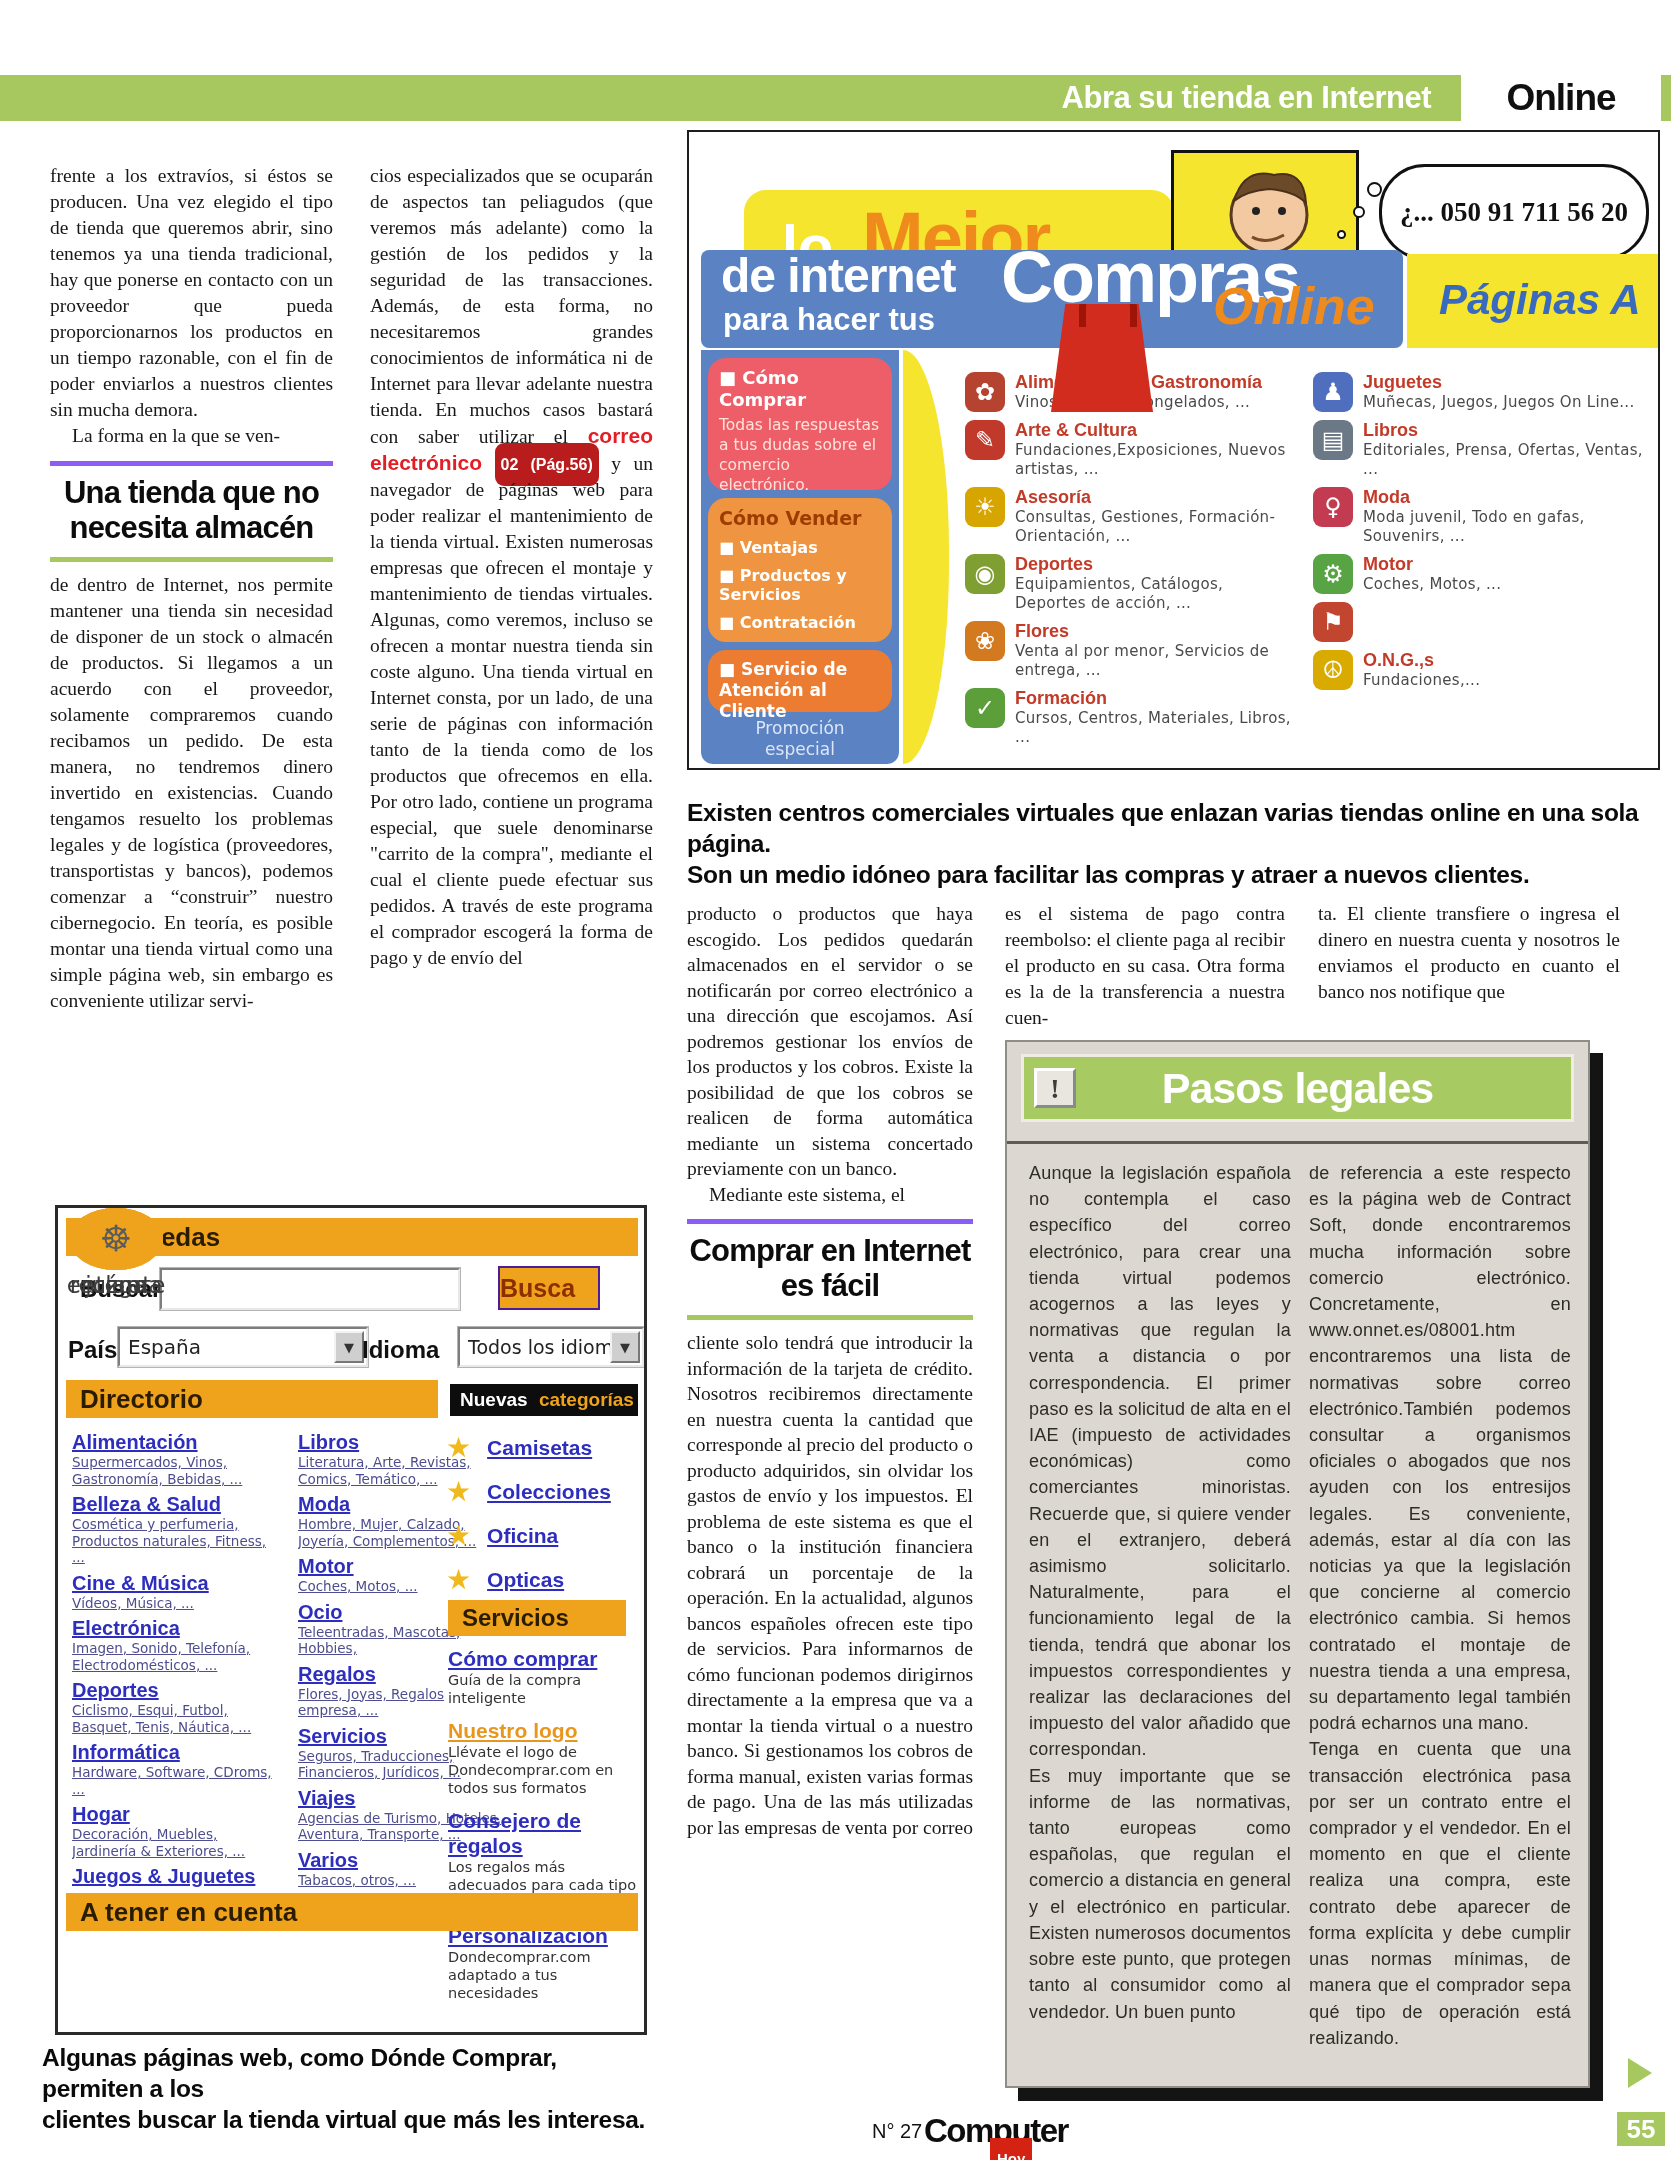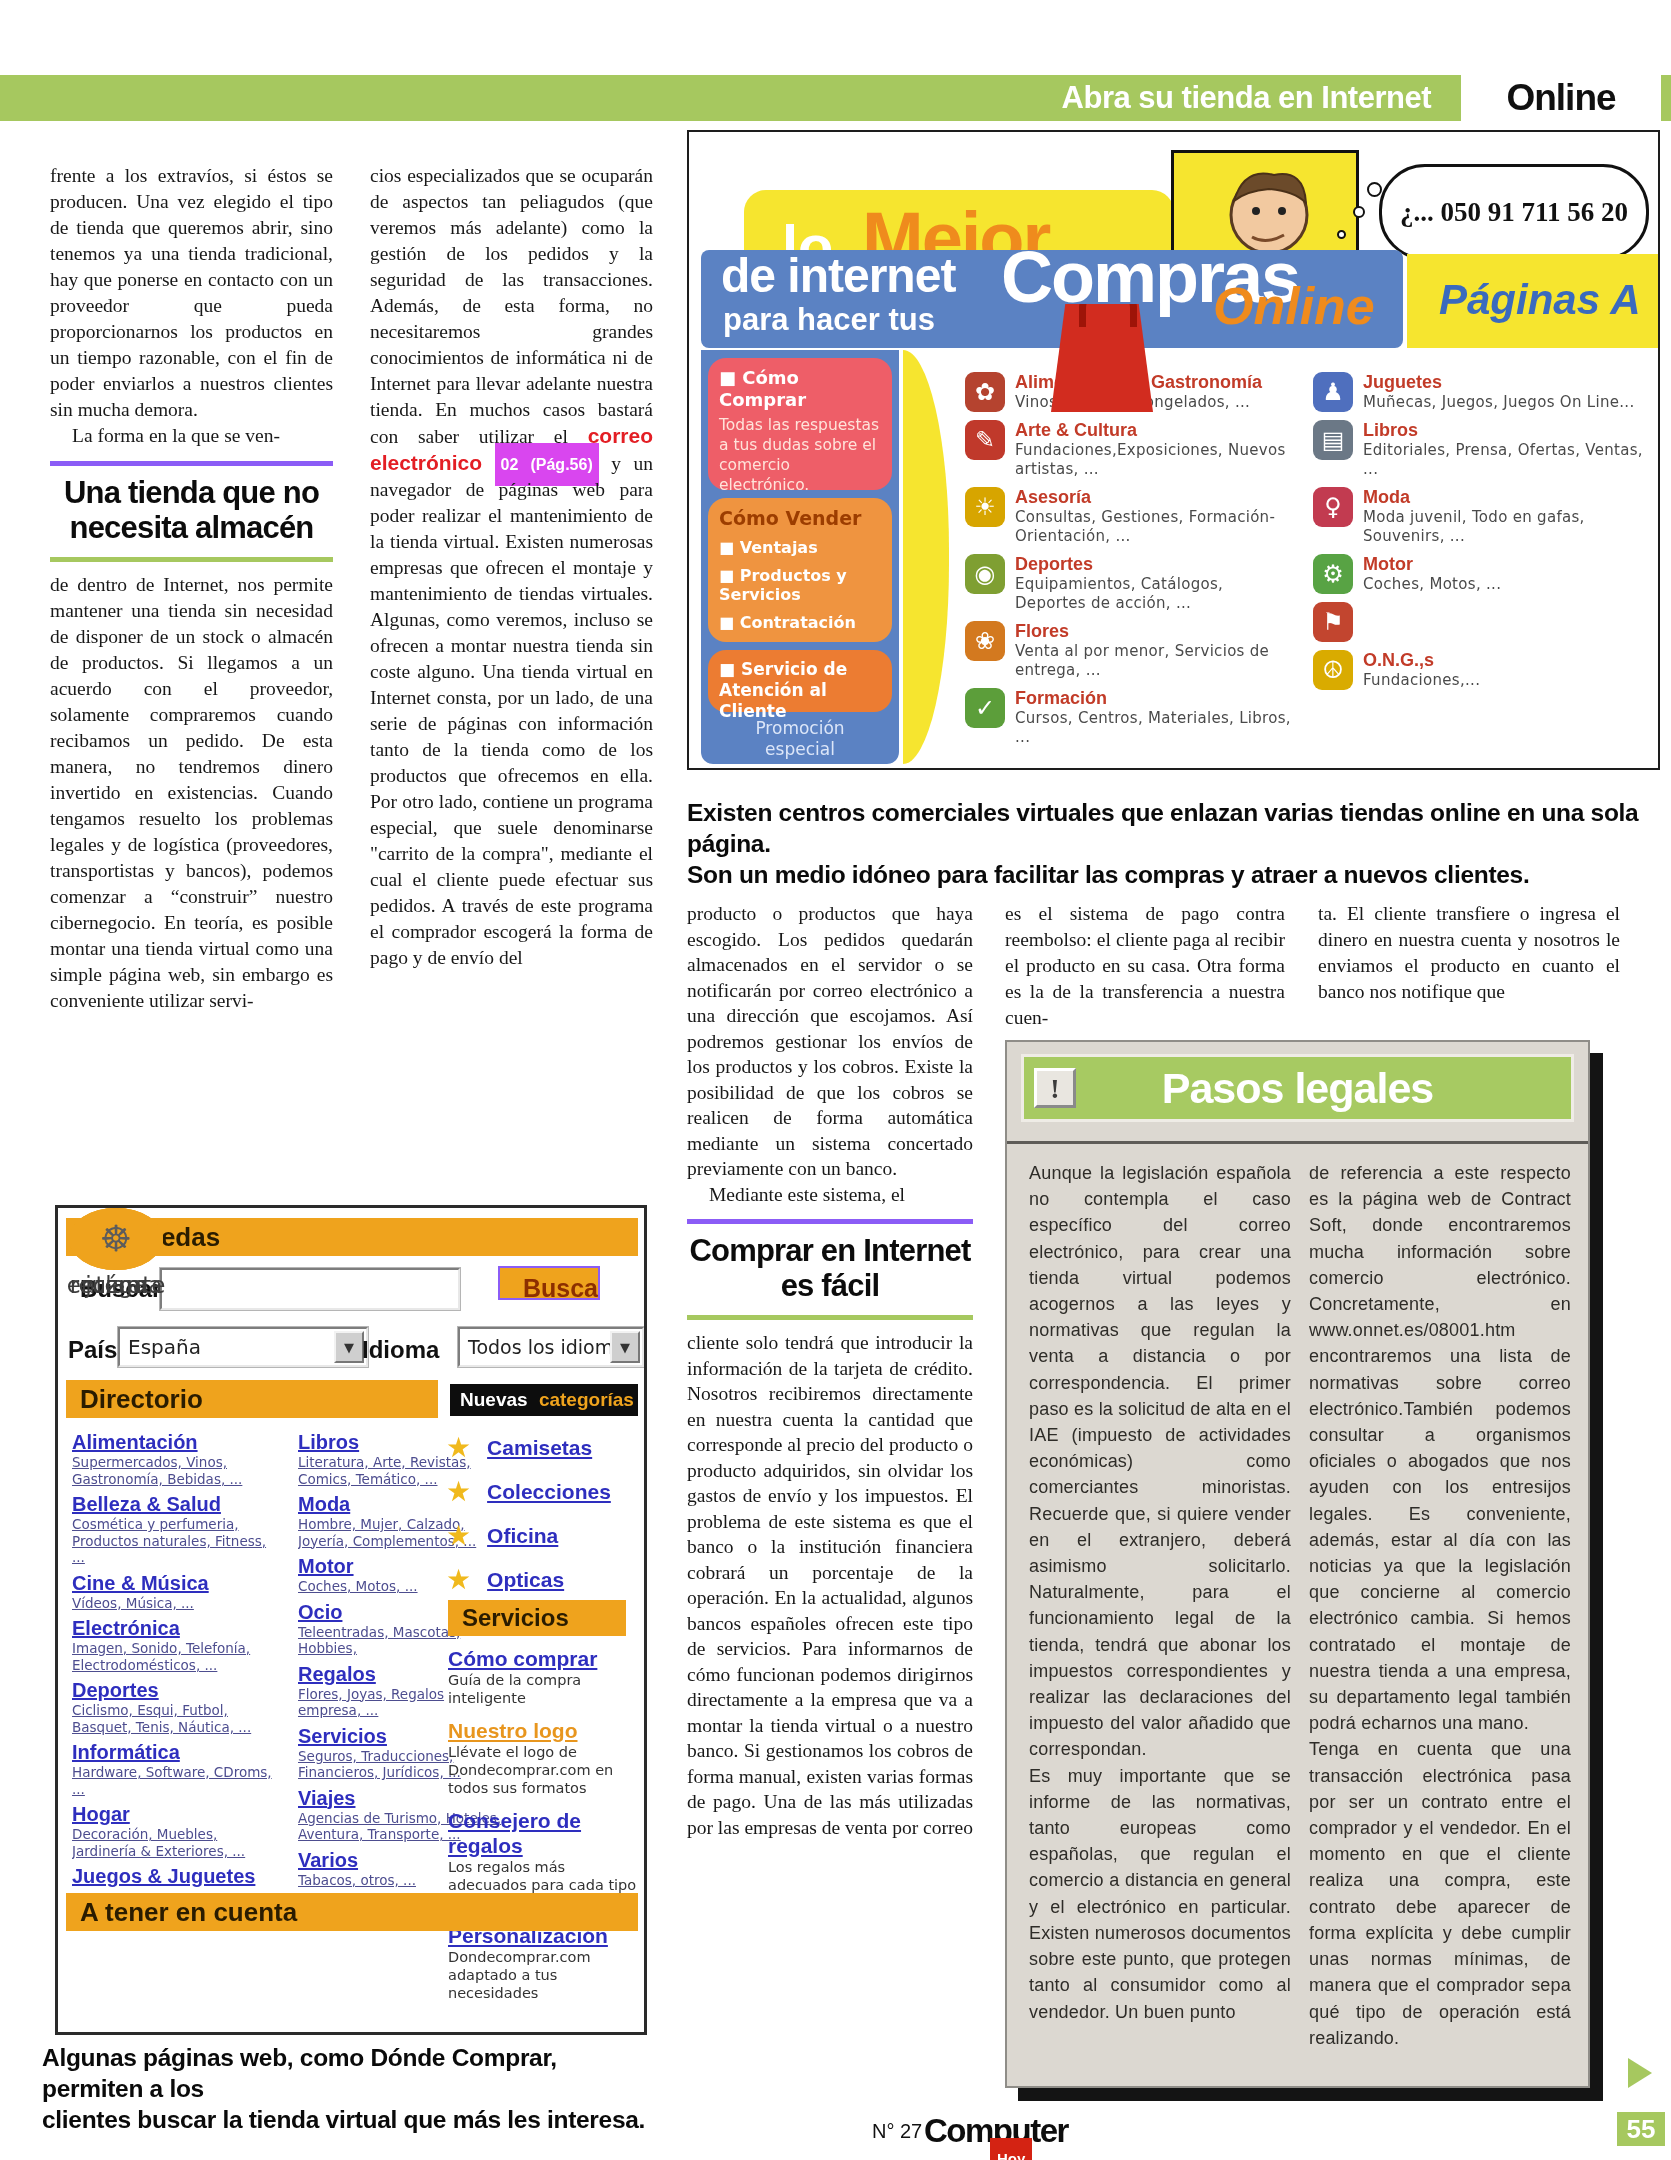--- a/index.html
+++ b/index.html
@@ -21,22 +21,22 @@
   .col2 { left:370px; top:163px; width:283px; }
   .col3 { left:687px; top:901px; width:286px; line-height:25.5px; }
   .col4 { left:1005px; top:901px; width:280px; }
   .col5 { left:1318px; top:901px; width:302px; }
   .body-col p { margin:0; }
   .ind { text-indent:22px; }
   .sec-heading { margin:12px 0 10px; padding:9px 0 12px; border-top:5px solid #8b5cf6;
                  border-bottom:5px solid #a6c85f; text-align:center;
                  font:bold 31px/35px "Liberation Sans", sans-serif; letter-spacing:-0.8px; color:#0c0c0c; }
   .red-term { color:#e31e24; font-family:"Liberation Sans", sans-serif; font-weight:bold; font-size:21px; }
-  .ref-badge { background:#d946ef; color:#fff; font:bold 16px "Liberation Sans", sans-serif;
-               padding:13px 6px; white-space:nowrap; }
+  .ref-badge { background:#b91c1c; color:#fff; font:bold 16px "Liberation Sans", sans-serif;
+               padding:13px 6px; white-space:nowrap;border-radius:9px; }
 
   .caption { position:absolute; font:bold 24.5px/31px "Liberation Sans", sans-serif; color:#0a0a0a;
              letter-spacing:-0.3px; }
   .caption1 { left:687px; top:797px; width:973px; }
   .caption2 { left:42px;  top:2042px; width:618px; }
 
   
   .shot1 { position:absolute; left:687px; top:130px; width:973px; height:640px; background:#fff;
            border:2px solid #1d1d1d; overflow:hidden; font-family:"DejaVu Sans", sans-serif; }
   .s1-lomejor { position:absolute; left:55px; top:58px; width:430px; height:118px; background:#f6e52f; border-radius:22px; }
@@ -98,22 +98,22 @@
            border:3px solid #2a2a2a; overflow:hidden; font-family:"DejaVu Sans", sans-serif; }
   .s2-bar { position:absolute; background:#efa31d; color:#2a1c00; font:bold 26px/38px "Liberation Sans", sans-serif; padding-left:14px; }
   .s2-bar-busq  { left:8px; top:10px; width:572px; height:38px; }
   .s2-bar-dir   { left:8px; top:172px; width:372px; height:38px; }
   .s2-bar-serv  { left:390px; top:392px; width:178px; height:36px; font-size:24px; line-height:36px; }
   .s2-bar-tener { left:8px; top:685px; width:572px; height:38px; }
   .s2-label { position:absolute; font:bold 24px "Liberation Sans", sans-serif; color:#111; }
   .s2-input { position:absolute; left:102px; top:60px; width:300px; height:42px; background:#fff;
               border-top:2px solid #7d7d7d; border-left:2px solid #7d7d7d; border-bottom:2px solid #e8e8e8; border-right:2px solid #e8e8e8;
               outline:1px solid #b5b5b5; font:20px/38px "DejaVu Sans", sans-serif; padding:0 8px; }
-  .s2-btn { position:absolute; left:440px; top:58px; width:102px; height:34px; background:#efa31d;
-            border:2px solid #8b5cf6; color:#8c2f00; font:bold 25px/40px "Liberation Sans", sans-serif; text-align:right; }
+  .s2-btn { position:absolute; left:440px; top:58px; width:102px; height:44px; background:#efa31d;
+            border:2px solid #4c1d95; color:#8c2f00; font:bold 25px/40px "Liberation Sans", sans-serif; text-align:left; }
   .s2-select { position:absolute; height:40px; background:#fff;
                border-top:2px solid #7d7d7d; border-left:2px solid #7d7d7d; border-bottom:2px solid #e8e8e8; border-right:2px solid #e8e8e8;
                outline:1px solid #b5b5b5; font:20px/36px "DejaVu Sans", sans-serif; color:#222; padding-left:8px; }
   .dd-arrow { position:absolute; right:2px; top:2px; width:30px; height:32px; background:#cfcfcf;
               border-top:2px solid #f2f2f2; border-left:2px solid #f2f2f2; border-right:2px solid #777; border-bottom:2px solid #777;
               text-align:center; font:13px/30px "DejaVu Sans", sans-serif; color:#333; }
   .s2-newcat-bar { position:absolute; left:392px; top:176px; width:188px; height:32px; background:#0d0d0d;
                    font:bold 19px/32px "Liberation Sans", sans-serif; padding-left:10px; }
   .nc-white { color:#fff; } .nc-orange { color:#efa31d; margin-left:6px; }
   .s2-dir-col { position:absolute; top:222px; width:208px; height:458px; overflow:hidden; }

